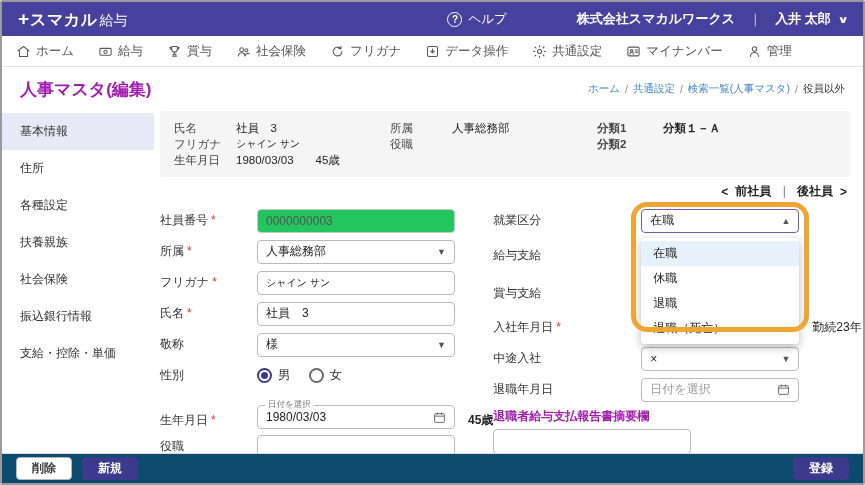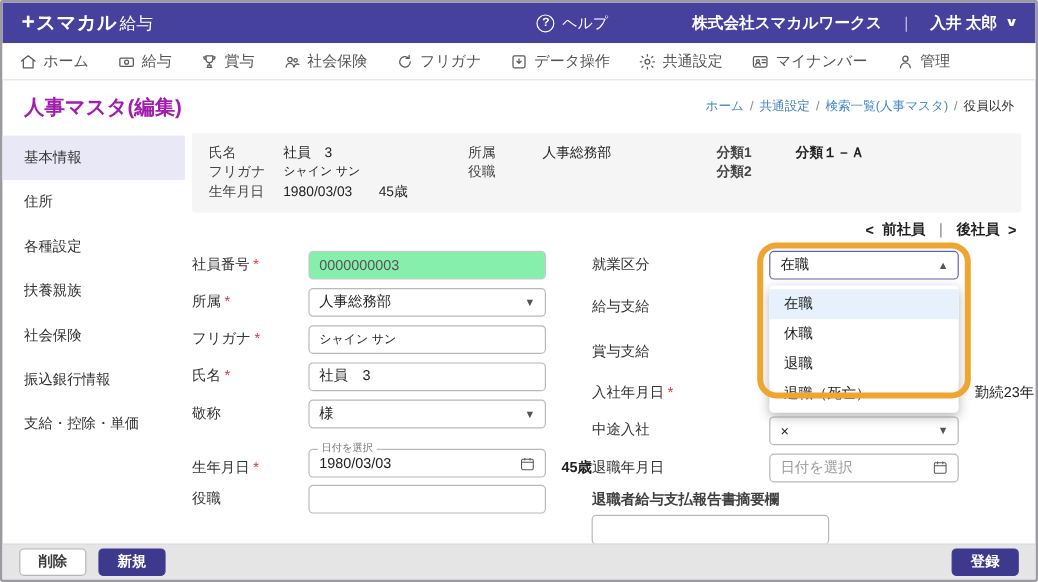--- a/index.html
+++ b/index.html
@@ -65,21 +65,21 @@
   .frow{display:flex;align-items:center;height:31px;}
   .frow.tall{height:40px;align-items:flex-end;padding-bottom:2px;}
   .frow.sp{height:38px;}
   .flabel{font-size:12px;color:#333;white-space:nowrap;}
   .fcol-left .flabel{flex:0 0 97px;}
   .fcol-right .flabel{flex:0 0 148px;}
   .req{color:#e0342f;margin-left:3px;}
   .tin,.selbox,.datefield{height:24px;border:1px solid #b9b9bd;border-radius:4px;background:#fff;
         font-size:12px;color:#222;padding:0 8px;display:flex;align-items:center;}
   input.tin{width:198px;font-family:inherit;}
-  .tin.disabled{background:#86efac;border-color:#c9c9cc;color:#555;}
+  .tin.disabled{background:#22c55e;border-color:#c9c9cc;color:#555;}
   .selbox{justify-content:space-between;cursor:pointer;}
   .w-l{width:198px;}
   .w-r{width:158px;}
   .caret{font-size:9px;color:#555;margin-left:6px;}
   
   .radio-group{display:flex;align-items:center;gap:18px;}
   .radio{display:flex;align-items:center;gap:6px;font-size:12.5px;cursor:pointer;}
   .rdot{width:15px;height:15px;border-radius:50%;border:2px solid #6b6b6b;display:flex;
         align-items:center;justify-content:center;background:#fff;}
   .radio.checked .rdot{border-color:#3d3a8e;}
@@ -96,24 +96,24 @@
   .combo-wrap{position:relative;z-index:20;}
   .selbox.open{border:1.5px solid #6661b8;}
   .dropdown{position:absolute;top:29px;left:0;width:158px;background:#fff;border-radius:4px;
             box-shadow:0 3px 10px rgba(0,0,0,.28);padding:3px 0;z-index:20;}
   .opt{padding:4px 12px;font-size:12px;color:#222;cursor:pointer;white-space:nowrap;}
   .opt.selected{background:#e7f1fb;}
   .hl-ring{position:absolute;left:-10px;top:-7px;width:178px;height:130px;border:5px solid #efa52f;
            border-radius:16px;pointer-events:none;z-index:30;}
   
   .note-label-row{height:20px;display:flex;align-items:flex-end;}
-  .note-label{font-size:12px;font-weight:700;color:#404040;}
+  .note-label{font-size:12px;font-weight:700;color:#a21caf;}
   .note-input{width:100%;margin-top:4px;height:25px;}
   
-  .footbar{flex:0 0 30px;border-top:1px solid #ddd;display:flex;align-items:center;padding:0 14px;gap:10px;background:#e5e5e5;}
+  .footbar{flex:0 0 30px;border-top:1px solid #ddd;display:flex;align-items:center;padding:0 14px;gap:10px;background:#0c4a6e;}
   .btn{height:23px;min-width:56px;padding:0 14px;border-radius:4px;font-size:12px;font-weight:700;
        display:flex;align-items:center;justify-content:center;cursor:pointer;white-space:nowrap;}
   .btn-outline{background:#fff;border:1px solid #b5b5bb;color:#3a3a3a;}
   .btn-fill{background:#3d3a8e;border:1px solid #3d3a8e;color:#fff;}
   .btn-submit{margin-left:auto;}
 </style>
 </head>
 <body>
 
 <div class="frame">
@@ -297,20 +297,37 @@
           <div class="frow">
             <span class="flabel"><span>氏名</span><span class="req">*</span></span>
             <input class="tin" value="社員　3" style="">
           </div>
           <div class="frow">
             <span class="flabel">敬称</span>
             <div class="selbox w-l">
                 <span>様</span>
                 <span class="caret">▼</span>
               </div>
+          </div>
+          <div class="frow">
+            <span class="flabel">性別</span>
+            <div class="radio-group">
+              <span class="radio checked">
+                  <span class="rdot">
+                    <span class="rdot-in"></span>
+                  </span>
+                  <span>男</span>
+                </span>
+              <span class="radio">
+                  <span class="rdot">
+                    <span class="rdot-in"></span>
+                  </span>
+                  <span>女</span>
+                </span>
+            </div>
           </div>
           <div class="frow tall">
             <span class="flabel"><span>生年月日</span><span class="req">*</span></span>
             <div class="datefield w-l">
               <span class="float-label">日付を選択</span>
               <span>1980/03/03</span>
               <span class="cal-icon">
                   <svg viewBox="0 0 24 24">
                     <rect x="3" y="5" width="18" height="16" rx="2"></rect>
                     <path d="M3 9.5 h18 M8 3 v4 M16 3 v4"></path>

